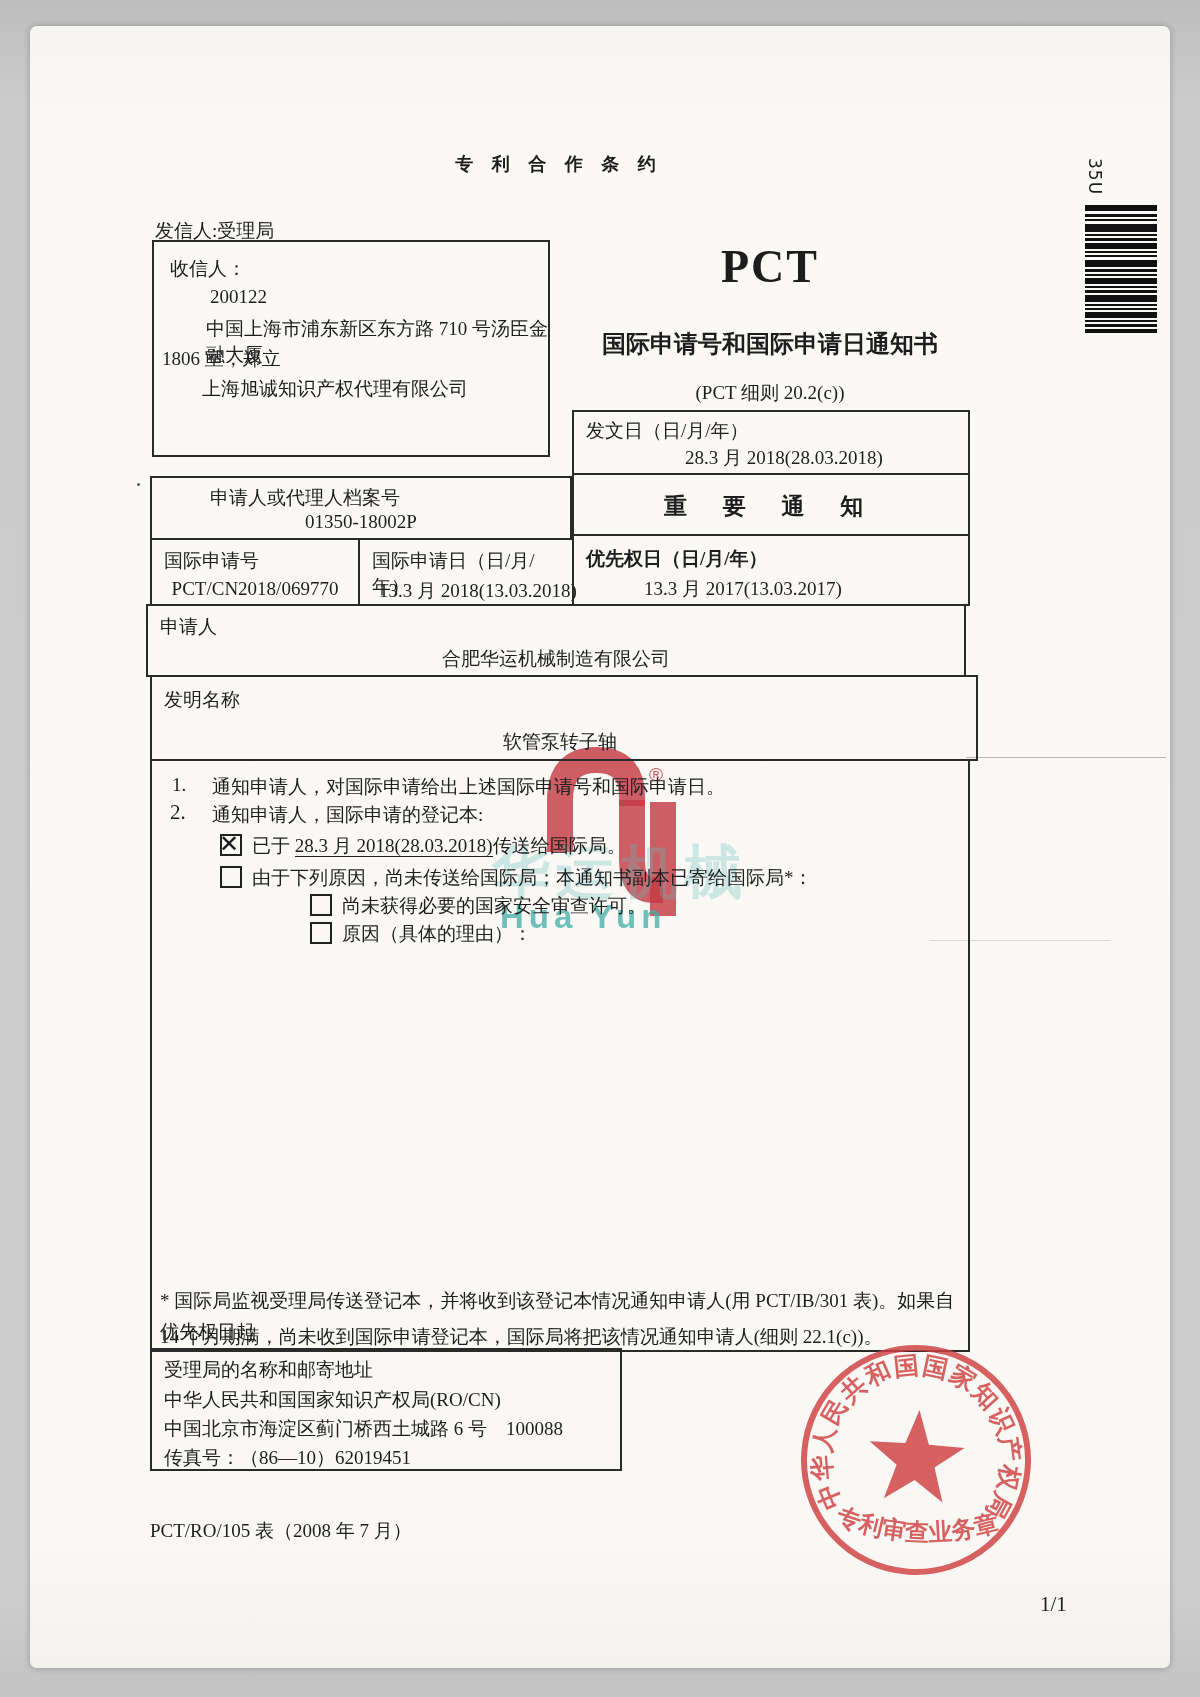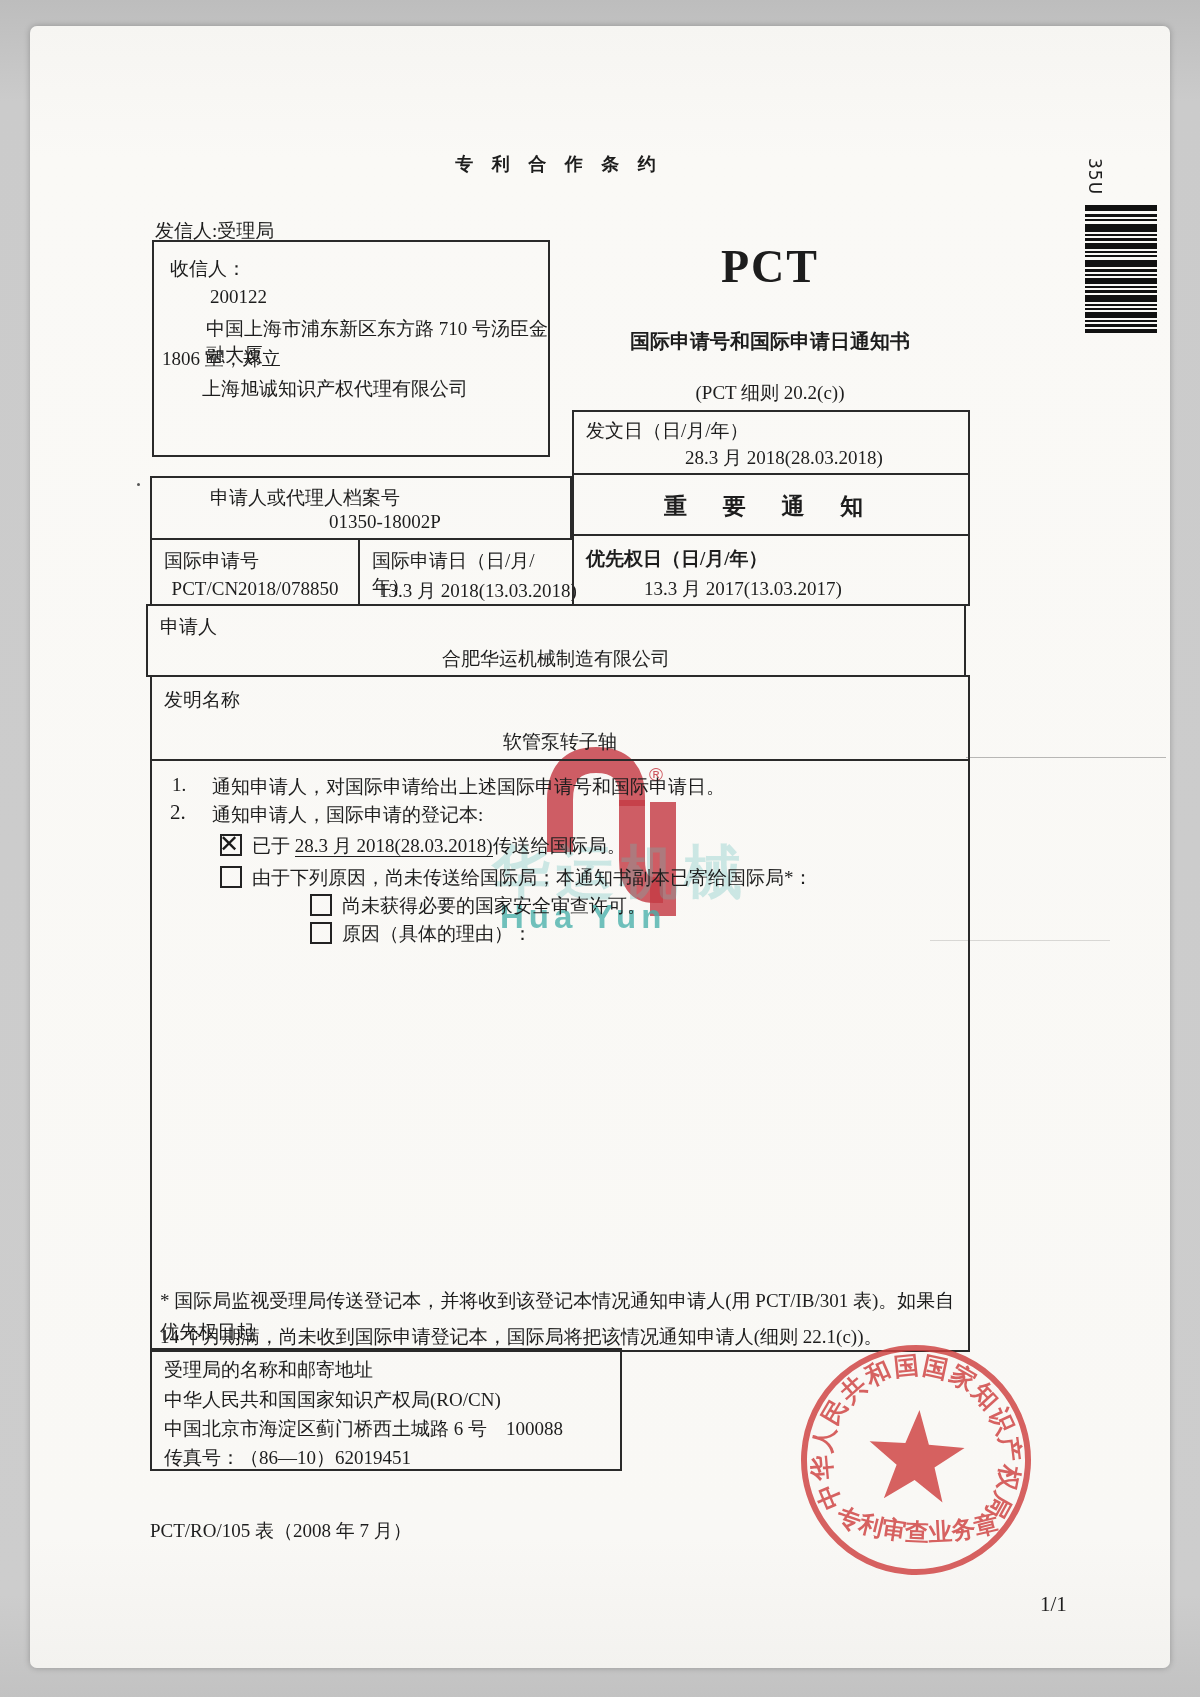--- a/index.html
+++ b/index.html
@@ -6,21 +6,21 @@
   body{width:1200px;height:1697px;font-family:"Liberation Serif","DejaVu Serif",serif;color:#1d1d1d;}
   #screenshot{position:relative;width:1200px;height:1697px;background:linear-gradient(180deg,#bdbdbd 0%,#cbcbcb 6%,#cdcdcd 94%,#c2c2c2 100%);overflow:hidden;}
   .sheet{position:absolute;left:30px;top:26px;width:1140px;height:1642px;background:linear-gradient(180deg,#f6f5f2 0%,#faf9f6 8%,#f9f8f5 92%,#f3f2ef 100%);border-radius:7px;box-shadow:0 0 6px rgba(0,0,0,.25);}
   .abs{position:absolute;}
   .box{position:absolute;border:2px solid #2a2a2a;background:transparent;}
   .lbl{font-size:19px;}
   .val{font-size:19px;}
   .center{text-align:center;}
   .doc-title{font-size:18px;font-weight:bold;letter-spacing:7px;}
   .pct-big{font-size:46px;font-weight:bold;letter-spacing:2px;}
-  .notice-title{font-size:20px;font-weight:bold;}
+  .notice-title{font-size:24px;font-weight:bold;}
   .important{font-size:23px;font-weight:bold;letter-spacing:15px;}
   .cb{position:absolute;width:18px;height:18px;border:2px solid #222;}
   .cb .x{position:absolute;left:-3px;top:-6px;font-size:24px;font-weight:bold;font-family:"DejaVu Sans",sans-serif;color:#1a1a1a;}
   .u{border-bottom:1.5px solid #1d1d1d;}
   .foot{font-size:19px;line-height:31px;}
   .wm-cn{position:absolute;font-size:58px;font-weight:bold;letter-spacing:6px;color:rgba(96,190,184,0.30);font-family:"Liberation Sans",sans-serif;}
   .wm-en{position:absolute;font-size:33px;font-weight:bold;letter-spacing:5px;color:rgba(72,176,170,0.78);font-family:"Liberation Sans",sans-serif;}
   .wm-r{position:absolute;font-size:19px;color:rgba(198,59,68,0.85);font-family:"Liberation Sans",sans-serif;}
   .rot90{transform:rotate(90deg);transform-origin:0 0;font-family:"DejaVu Sans",sans-serif;font-size:17px;letter-spacing:1px;}
   .artifact-line{position:absolute;height:1px;background:rgba(60,60,60,0.35);}
@@ -88,46 +88,46 @@
   <div class="abs notice-title center" style="left:572px;top:328px;width:396px;">国际申请号和国际申请日通知书</div>
   <div class="abs lbl center" style="left:572px;top:380px;width:396px;">(PCT 细则 20.2(c))</div>
 
   <div class="box" style="left:572px;top:410px;width:394px;height:61px;">
     <div class="abs lbl" style="left:12px;top:6px;">发文日（日/月/年）</div>
     <div class="abs val center" style="left:40px;top:33px;width:340px;">28.3 月 2018(28.03.2018)</div>
   </div>
 
   <div class="box" style="left:150px;top:476px;width:418px;height:60px;">
     <div class="abs lbl" style="left:12px;top:7px;margin-left:46px;">申请人或代理人档案号</div>
-    <div class="abs val center" style="left:0;top:33px;width:418px;margin-left:24px;">01350-18002P</div>
+    <div class="abs val center" style="left:0;top:33px;width:418px;">01350-18002P</div>
   </div>
   <div class="box" style="left:572px;top:473px;width:394px;height:59px;">
     <div class="abs important center" style="left:0;top:16px;width:394px;">重 要 通 知</div>
   </div>
   <div class="dot" style="left:137px;top:483px;"></div>
 
   <div class="box" style="left:150px;top:538px;width:206px;height:64px;">
     <div class="abs lbl" style="left:12px;top:8px;">国际申请号</div>
-    <div class="abs val center" style="left:0;top:38px;width:206px;">PCT/CN2018/078850</div>
+    <div class="abs val center" style="left:0;top:38px;width:206px;">PCT/CN2018/069770</div>
   </div>
   <div class="box" style="left:358px;top:538px;width:212px;height:64px;">
     <div class="abs lbl" style="left:12px;top:8px;">国际申请日（日/月/年）</div>
     <div class="abs val center" style="left:0;top:38px;width:236px;">13.3 月 2018(13.03.2018)</div>
   </div>
   <div class="box" style="left:572px;top:534px;width:394px;height:68px;">
     <div class="abs lbl" style="left:12px;top:10px;font-weight:bold;">优先权日（日/月/年）</div>
     <div class="abs val" style="left:70px;top:40px;">13.3 月 2017(13.03.2017)</div>
   </div>
 
   <div class="box" style="left:146px;top:604px;width:816px;height:69px;">
     <div class="abs lbl" style="left:12px;top:8px;">申请人</div>
     <div class="abs val center" style="left:0;top:40px;width:816px;">合肥华运机械制造有限公司</div>
   </div>
 
-  <div class="box" style="left:150px;top:675px;width:816px;height:82px;">
+  <div class="box" style="left:150px;top:675px;width:816px;height:82px;padding-left:8px;">
     <div class="abs lbl" style="left:12px;top:10px;">发明名称</div>
     <div class="abs val center" style="left:0;top:52px;width:816px;">软管泵转子轴</div>
   </div>
 
   <div class="box" style="left:150px;top:759px;width:816px;height:589px;">
     <div class="abs lbl" style="left:20px;top:13px;">1.</div>
     <div class="abs lbl" style="left:60px;top:13px;">通知申请人，对国际申请给出上述国际申请号和国际申请日。</div>
     <div class="abs" style="left:18px;top:39px;font-size:21px;">2.</div>
     <div class="abs lbl" style="left:60px;top:41px;">通知申请人，国际申请的登记本:</div>
 

